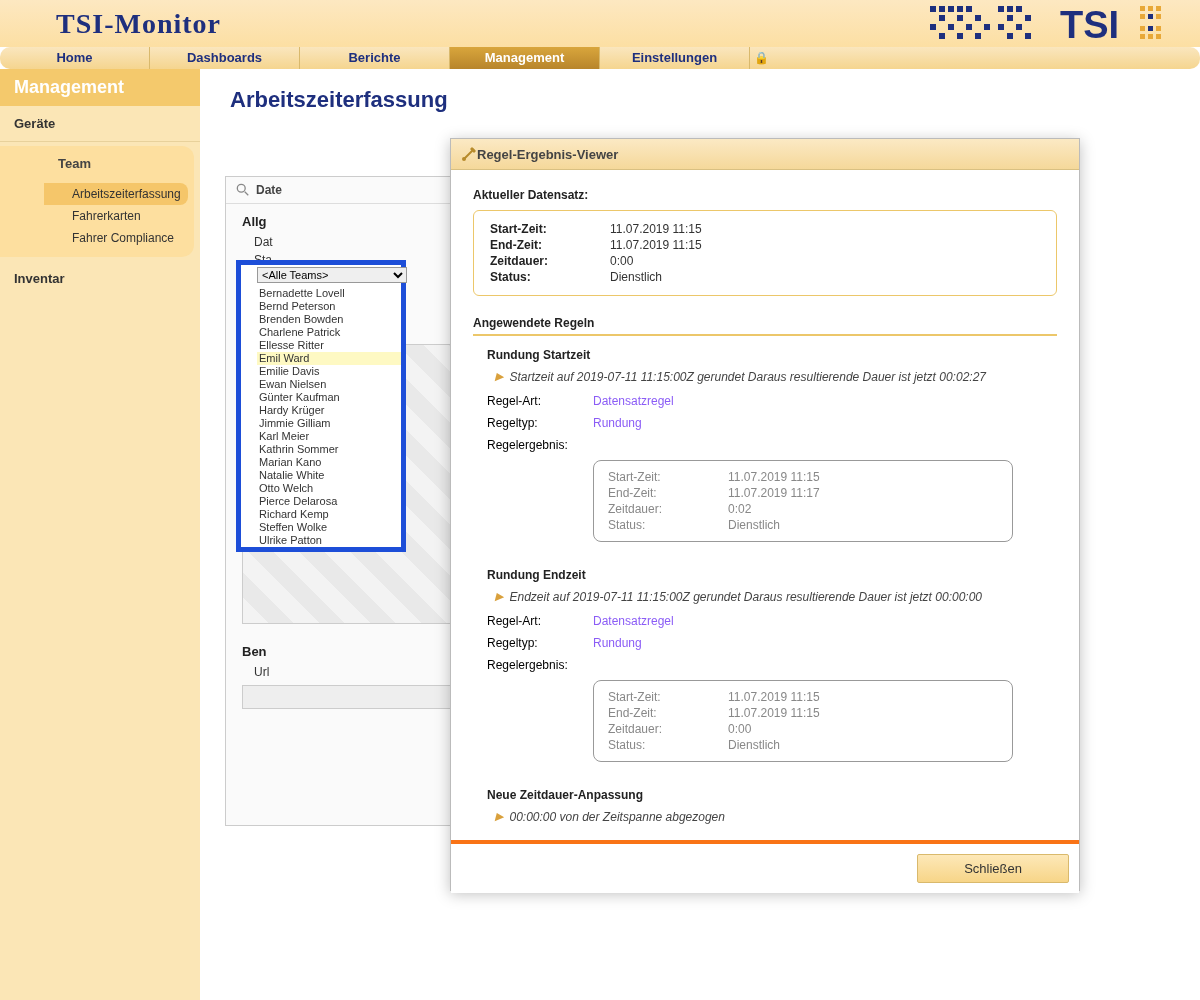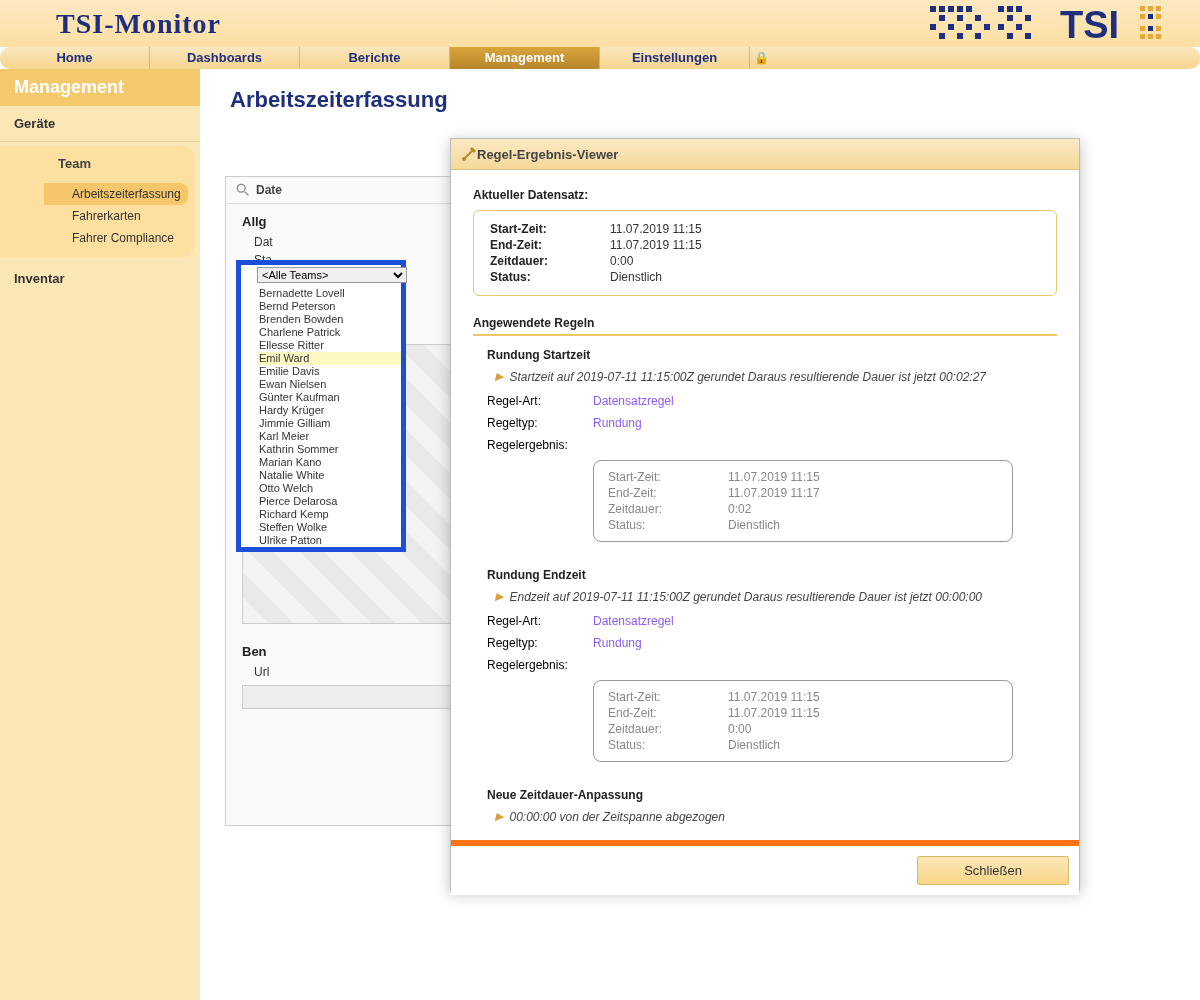--- a/index.html
+++ b/index.html
@@ -58,21 +58,21 @@
 
 .rules-heading { font-weight: bold; font-size: 12px; color: #222; border-bottom: 2px solid #ecc76a; padding-bottom: 4px; margin-bottom: 12px; }
 .rule-title { font-weight: bold; font-size: 12px; color: #222; margin-bottom: 8px; padding-left: 14px; }
 .rule-msg { display: flex; align-items: flex-start; gap: 6px; padding-left: 22px; margin-bottom: 10px; font-style: italic; color: #444; font-size: 12px; }
 .arrow { color: #d9a03c; font-size: 11px; }
 .rule-row { display: flex; padding-left: 14px; margin-bottom: 8px; font-size: 12px; }
 .rule-row .k { width: 106px; color: #000000; }
 .rule-row .v { color: #8b5cf6; }
 .result-box { border: 1px solid #999; border-radius: 8px; padding: 8px 14px; margin-left: 120px; margin-bottom: 26px; width: 420px; }
 
-.modal-footer { border-top: 6px solid #f97316; padding: 10px; text-align: right; background: #fff; }
+.modal-footer { border-top: 4px solid #f97316; padding: 10px; text-align: right; background: #fff; }
 .close-btn { background: linear-gradient(#fde8b8, #f7d588); border: 1px solid #d9b96c; padding: 6px 46px; font-size: 13px; color: #333; cursor: pointer; border-radius: 2px; }
 
 .magnify-icon { width: 14px; height: 14px; }
 .tools-icon { width: 16px; height: 16px; }
 </style>
 </head>
 <body>
 
 <div class="header">
   <span class="logo">TSI-Monitor</span>

